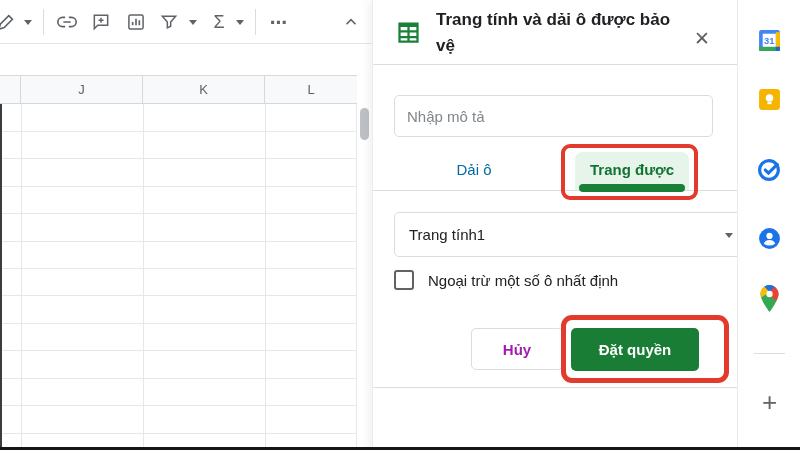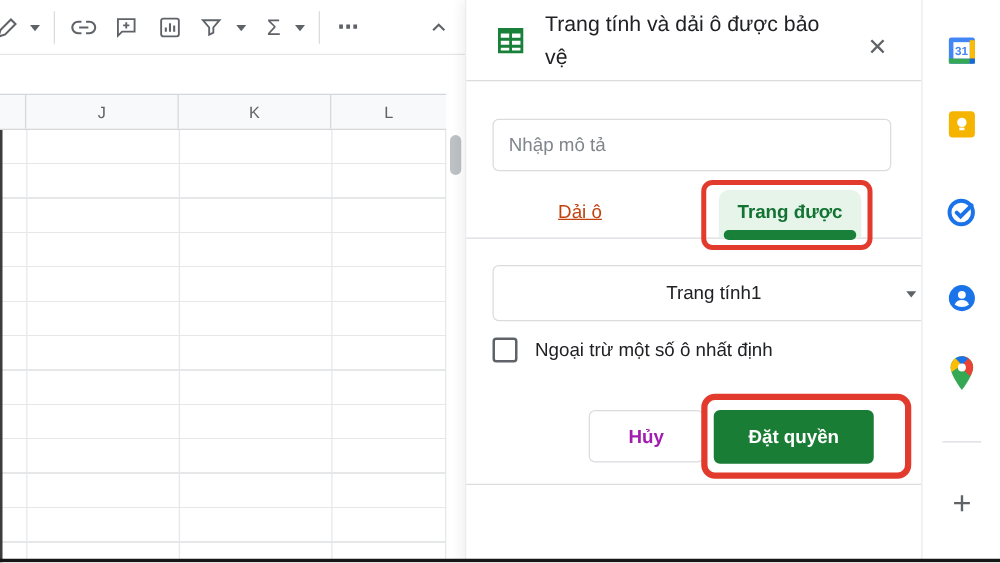--- a/index.html
+++ b/index.html
@@ -25,46 +25,46 @@
   .col-h { height:100%; border-right:1px solid #d5d7d9; display:flex; align-items:center; justify-content:center;
            font-size:13px; color:#5f6368; }
   .grid-body { position:absolute; left:0; top:60px; width:357px; height:343px;
                background-image:repeating-linear-gradient(to bottom, transparent 0, transparent 26.5px, #e5e7e9 26.5px, #e5e7e9 27.5px); }
   .vline { position:absolute; top:0; bottom:0; width:1px; background:#e5e7e9; }
   .vscroll-thumb { position:absolute; left:360px; top:64px; width:9px; height:32px; background:#bdc1c6; border-radius:5px; }
 
   
   .panel { position:absolute; left:372px; top:0; width:365px; height:450px; background:#fff;
            border-left:1px solid #ececec; box-shadow:-4px 0 8px rgba(0,0,0,0.05); }
-  .panel-header { position:absolute; left:0; top:0; width:100%; height:65px; border-bottom:1px solid #dadce0; }
+  .panel-header { position:absolute; left:0; top:0; width:100%; height:65px; border-bottom:1px solid #dadce0;font-weight:bold; }
   .sheets-icon { position:absolute; left:22px; top:19px; }
   .panel-title { position:absolute; left:63px; top:7px; width:240px; font-size:17px; line-height:26px; color:#202124; }
   .close-x { position:absolute; left:315px; top:24px; width:28px; height:28px; display:flex; align-items:center;
              justify-content:center; font-size:19px; color:#5f6368; cursor:pointer; }
   .desc-input { position:absolute; left:21px; top:95px; width:319px; height:42px; border:1px solid #dadce0;
                 border-radius:5px; padding:0 12px; font-size:15px; color:#202124; outline:none;
                 font-family:"Liberation Sans","DejaVu Sans",sans-serif; }
   .desc-input::placeholder { color:#80868b; opacity:1; }
 
   .tabs-row { position:absolute; left:0; top:148px; width:100%; height:43px; border-bottom:1px solid #dadce0; }
-  .tab-inactive { position:absolute; left:11px; top:0; width:160px; height:42px; display:flex; align-items:center;
-                  justify-content:center; font-size:15px; font-weight:500; color:#c2410c; cursor:pointer;text-decoration:underline; }
+  .tab-inactive { position:absolute; left:21px; top:0; width:160px; height:42px; display:flex; align-items:center;
+                  justify-content:center; font-size:15px; font-weight:500; color:#0369a1; cursor:pointer; }
   .tab-active-bg { position:absolute; left:202px; top:4px; width:114px; height:38px; background:#e6f4ea;
                    border-radius:8px 8px 0 0; }
   .tab-active-label { position:absolute; left:202px; top:0; width:114px; height:42px; display:flex; align-items:center;
                       justify-content:center; font-size:15px; font-weight:600; color:#137333; cursor:pointer; }
   .tab-underline { position:absolute; left:206px; top:36px; width:106px; height:8px; background:#188038; border-radius:4px; }
 
   .redbox { position:absolute; border:4px solid #e23b2e; border-radius:9px; pointer-events:none; }
   .redbox-tab { left:188px; top:144px; width:137px; height:56px; }
   .redbox-btn { left:188px; top:315px; width:168px; height:68px; border-width:5px; border-radius:11px; }
 
   .sheet-select { position:absolute; left:21px; top:212px; width:354px; height:45px; border:1px solid #dadce0;
-                  border-radius:5px; display:flex; align-items:center; padding:0 2px; font-size:15px; color:#202124;
-                  cursor:pointer;justify-content:center; }
+                  border-radius:5px; display:flex; align-items:center; padding:0 14px; font-size:15px; color:#202124;
+                  cursor:pointer; }
   .sheet-select .caret { position:absolute; right:14px; top:20px; }
 
   .checkbox-row { position:absolute; left:21px; top:270px; display:flex; align-items:center; cursor:pointer; }
   .checkbox { width:20px; height:20px; border:2px solid #5f6368; border-radius:3px; background:#fff; }
   .checkbox-label { margin-left:14px; font-size:15px; color:#202124; }
 
   .btn-cancel { position:absolute; left:98px; top:328px; width:92px; height:42px; background:#fff;
                 border:1px solid #dadce0; border-radius:5px; font-size:15px; font-weight:600; color:#a21caf;
                 cursor:pointer; font-family:"Liberation Sans","DejaVu Sans",sans-serif; }
   .btn-submit { position:absolute; left:198px; top:328px; width:128px; height:43px; background:#1a7d36;

